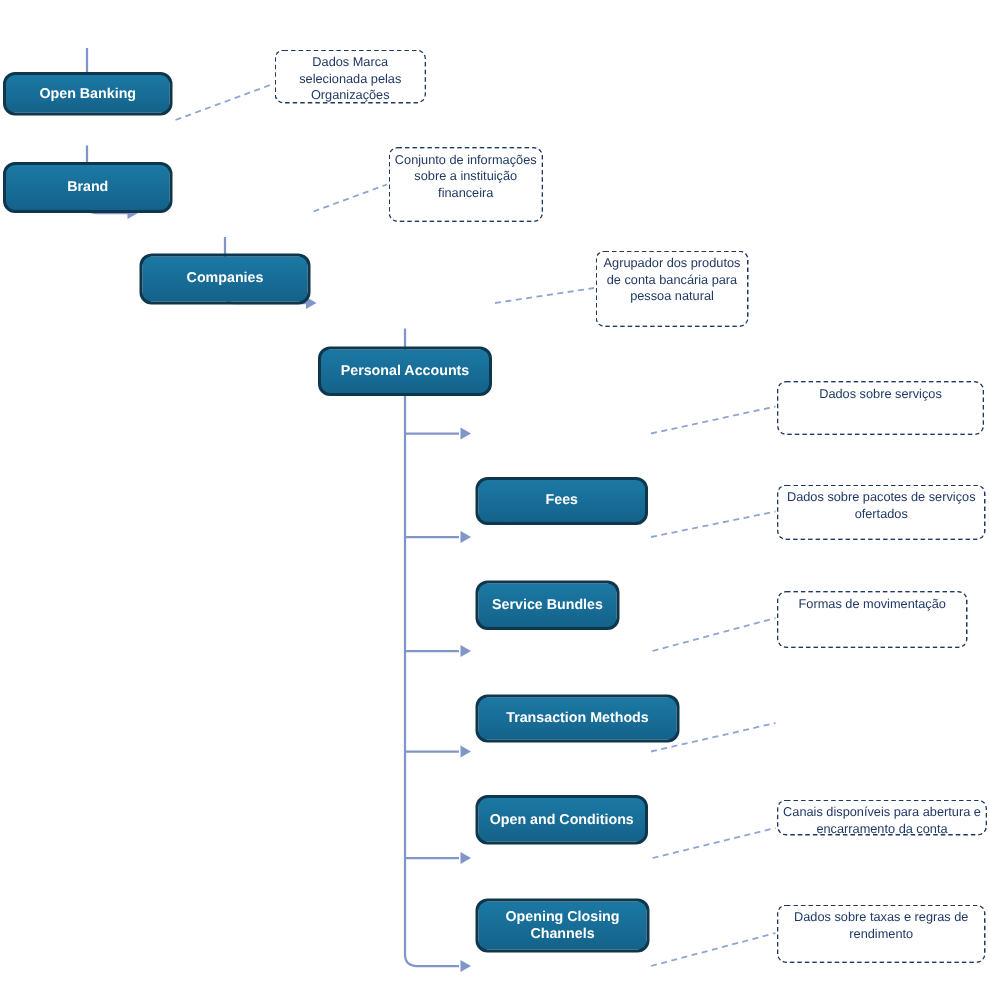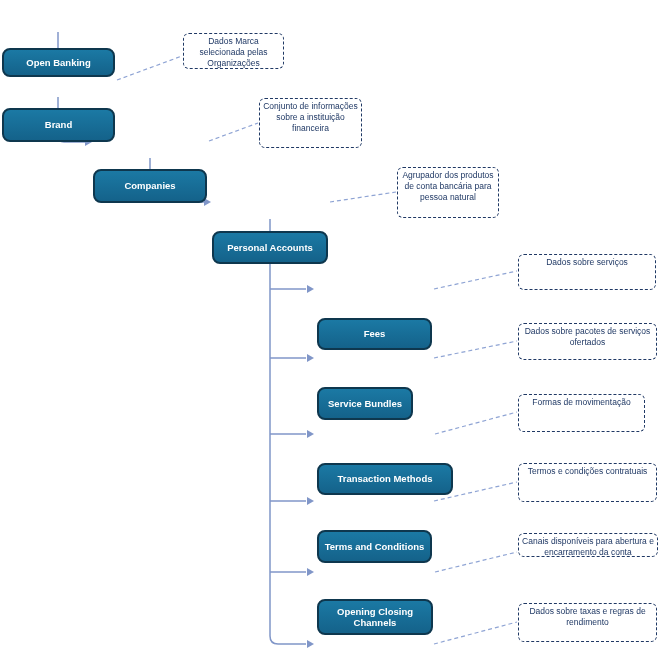--- a/index.html
+++ b/index.html
@@ -95,21 +95,21 @@
 
   <div class="node" style="left:317px;top:342px;width:96px;height:33px">
     <span class="node-label">Service Bundles</span>
   </div>
 
   <div class="node" style="left:317px;top:418px;width:136px;height:32px">
     <span class="node-label">Transaction Methods</span>
   </div>
 
   <div class="node" style="left:317px;top:485px;width:115px;height:33px">
-    <span class="node-label">Terms and Conditions</span>
+    <span class="node-label">Open and Conditions</span>
   </div>
 
   <div class="node" style="left:317px;top:554px;width:116px;height:36px">
     <span class="node-label">Opening Closing Channels</span>
   </div>
 
   <div class="node" style="left:317px;top:628px;width:115px;height:32px">
     <span class="node-label">Income Rate</span>
   </div>
 
@@ -130,23 +130,20 @@
   </div>
 
   <div class="note" style="left:518px;top:323px;width:139px;height:37px">
     <span class="note-text">Dados sobre pacotes de serviços ofertados</span>
   </div>
 
   <div class="note" style="left:518px;top:394px;width:127px;height:38px">
     <span class="note-text">Formas de movimentação</span>
   </div>
 
-  <div class="note" style="left:518px;top:463px;width:139px;height:39px">
-    <span class="note-text">Termos e condições contratuais</span>
-  </div>
 
   <div class="note" style="left:518px;top:533px;width:140px;height:24px">
     <span class="note-text">Canais disponíveis para abertura e encarramento da conta</span>
   </div>
 
   <div class="note" style="left:518px;top:603px;width:139px;height:39px">
     <span class="note-text">Dados sobre taxas e regras de rendimento</span>
   </div>
 
 </div>

